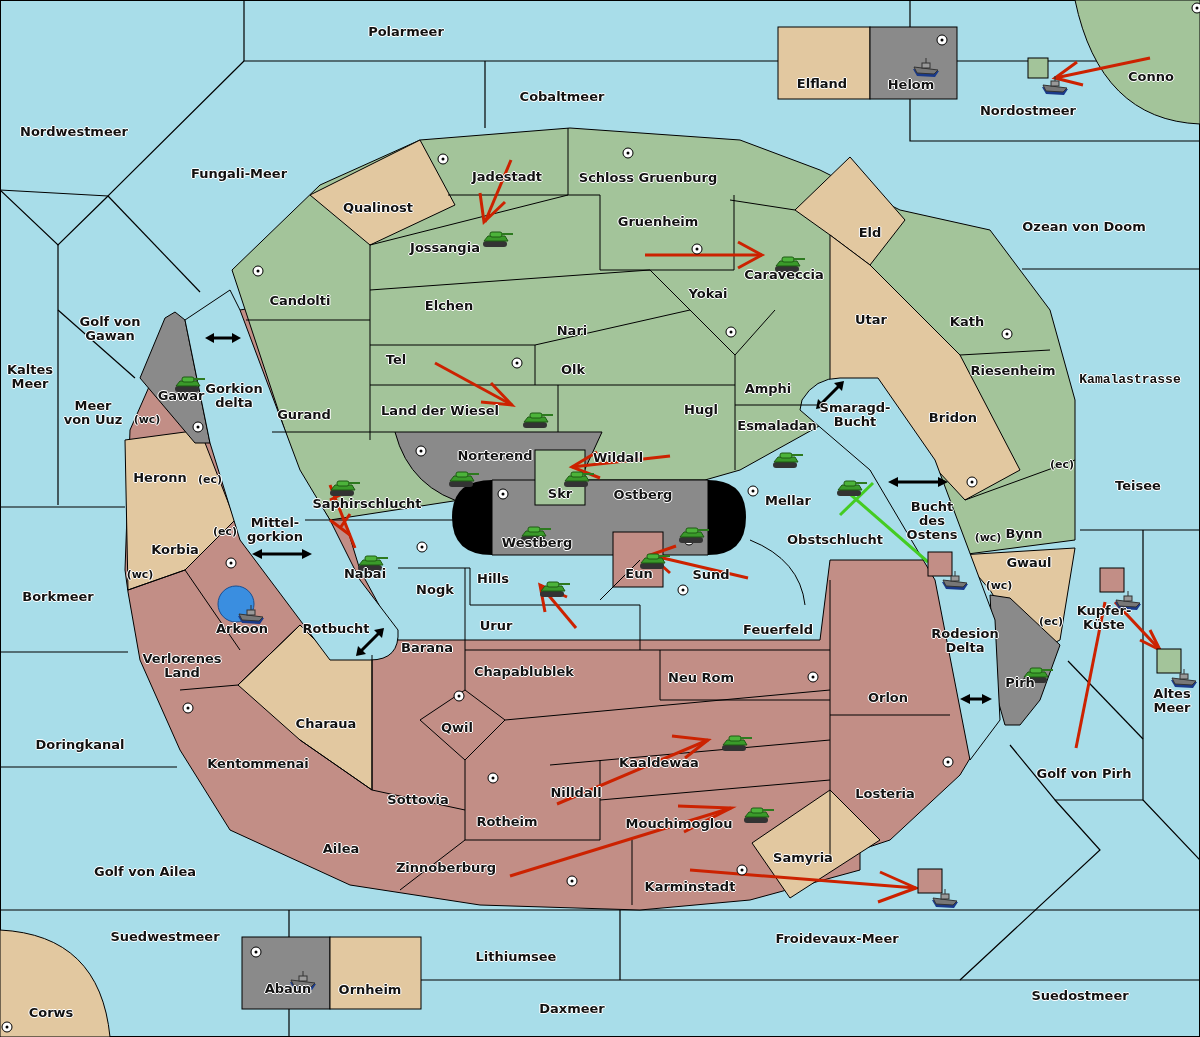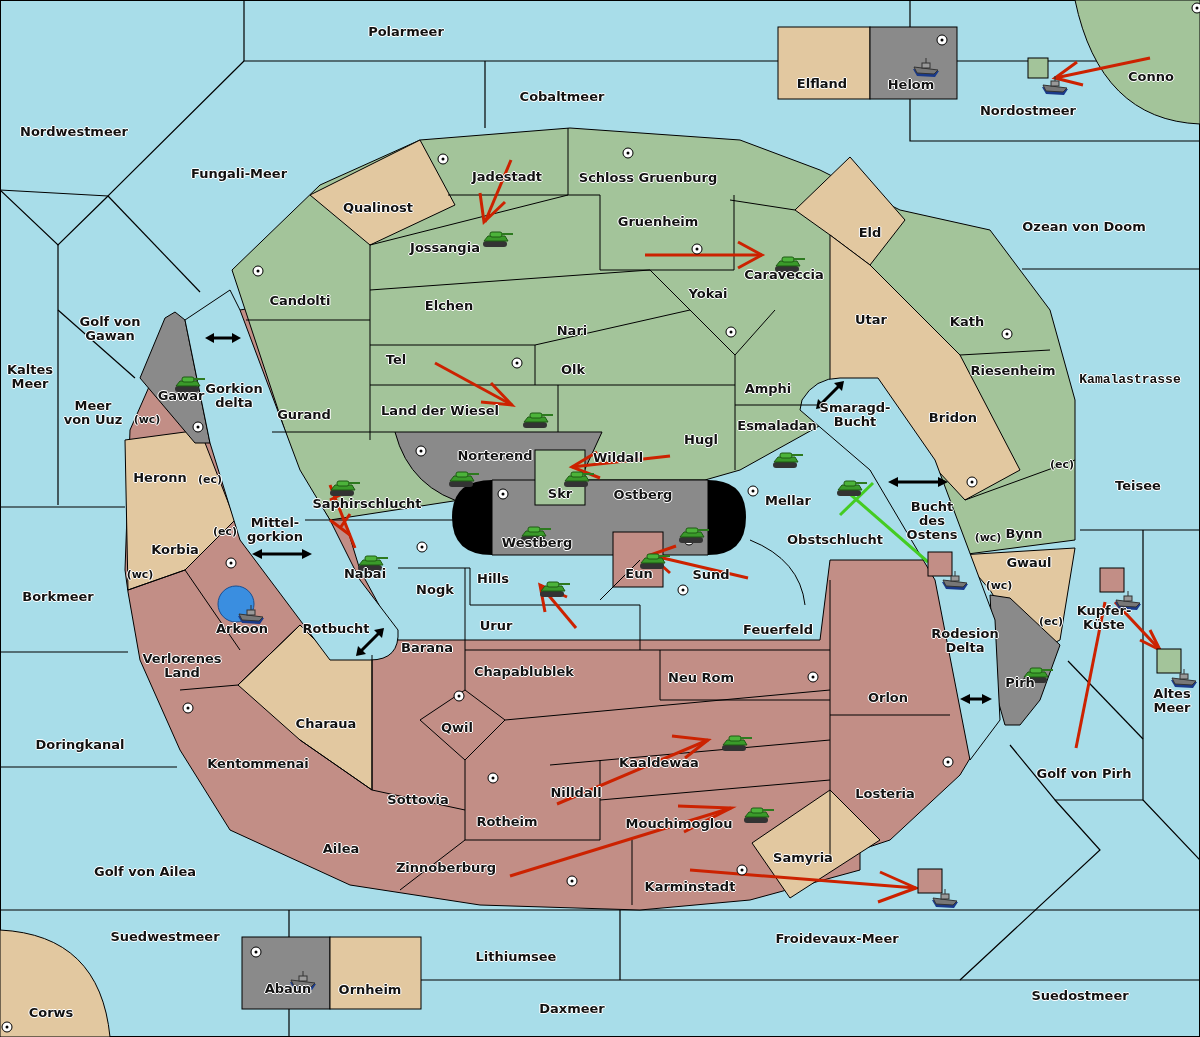--- a/index.html
+++ b/index.html
@@ -459,21 +459,21 @@
       <div class="lbl" style="left: 449px; top: 306px; white-space: pre;">Elchen</div>
       <div class="lbl" style="left: 871px; top: 320px; white-space: pre;">Utar</div>
       <div class="lbl" style="left: 967px; top: 322px; white-space: pre;">Kath</div>
       <div class="lbl" style="left: 572px; top: 331px; white-space: pre;">Nari</div>
       <div class="lbl" style="left: 396px; top: 360px; white-space: pre;">Tel</div>
       <div class="lbl" style="left: 573px; top: 370px; white-space: pre; text-align: center;">Olk</div>
       <div class="lbl" style="left: 1013px; top: 371px; white-space: pre;">Riesenheim</div>
       <div class="lbl" style="left: 768px; top: 389px; white-space: pre;">Amphi</div>
       <div class="lbl" style="left: 181px; top: 396px; white-space: pre;">Gawar</div>
       <div class="lbl" style="left: 440px; top: 411px; white-space: pre;">Land der Wiesel</div>
-      <div class="lbl" style="left: 701px; top: 410px; white-space: pre; margin-top: 30px;">Hugl</div>
+      <div class="lbl" style="left: 701px; top: 410px; white-space: pre;">Hugl</div>
       <div class="lbl" style="left: 304px; top: 415px; white-space: pre;">Gurand</div>
       <div class="lbl" style="left: 953px; top: 418px; white-space: pre;">Bridon</div>
       <div class="lbl" style="left: 777px; top: 426px; white-space: pre;">Esmaladan</div>
       <div class="lbl" style="left: 495px; top: 456px; white-space: pre;">Norterend</div>
       <div class="lbl" style="left: 618px; top: 458px; white-space: pre;">Wildall</div>
       <div class="lbl" style="left: 160px; top: 478px; white-space: pre;">Heronn</div>
       <div class="lbl" style="left: 643px; top: 495px; white-space: pre;">Ostberg</div>
       <div class="lbl" style="left: 560px; top: 494px; white-space: pre;">Skr</div>
       <div class="lbl" style="left: 788px; top: 501px; white-space: pre;">Mellar</div>
       <div class="lbl" style="left: 367px; top: 504px; white-space: pre;">Saphirschlucht</div>

